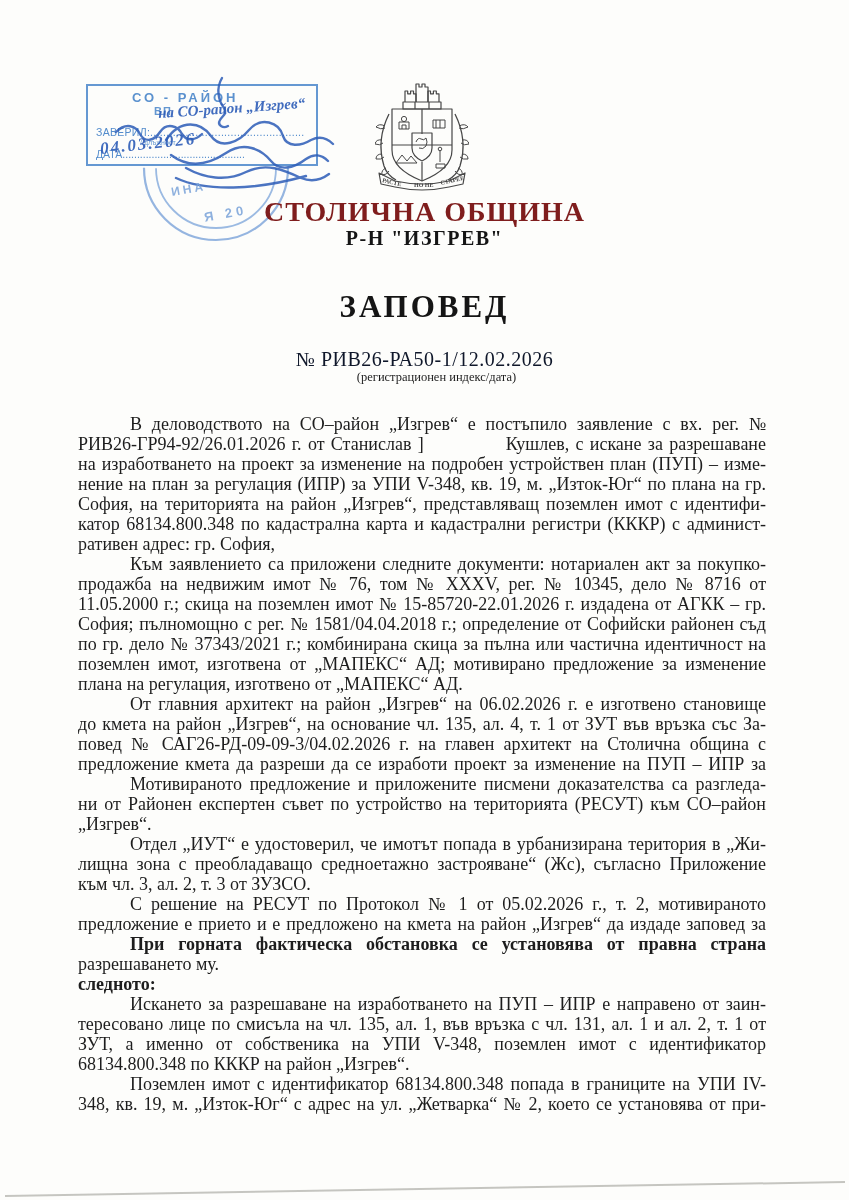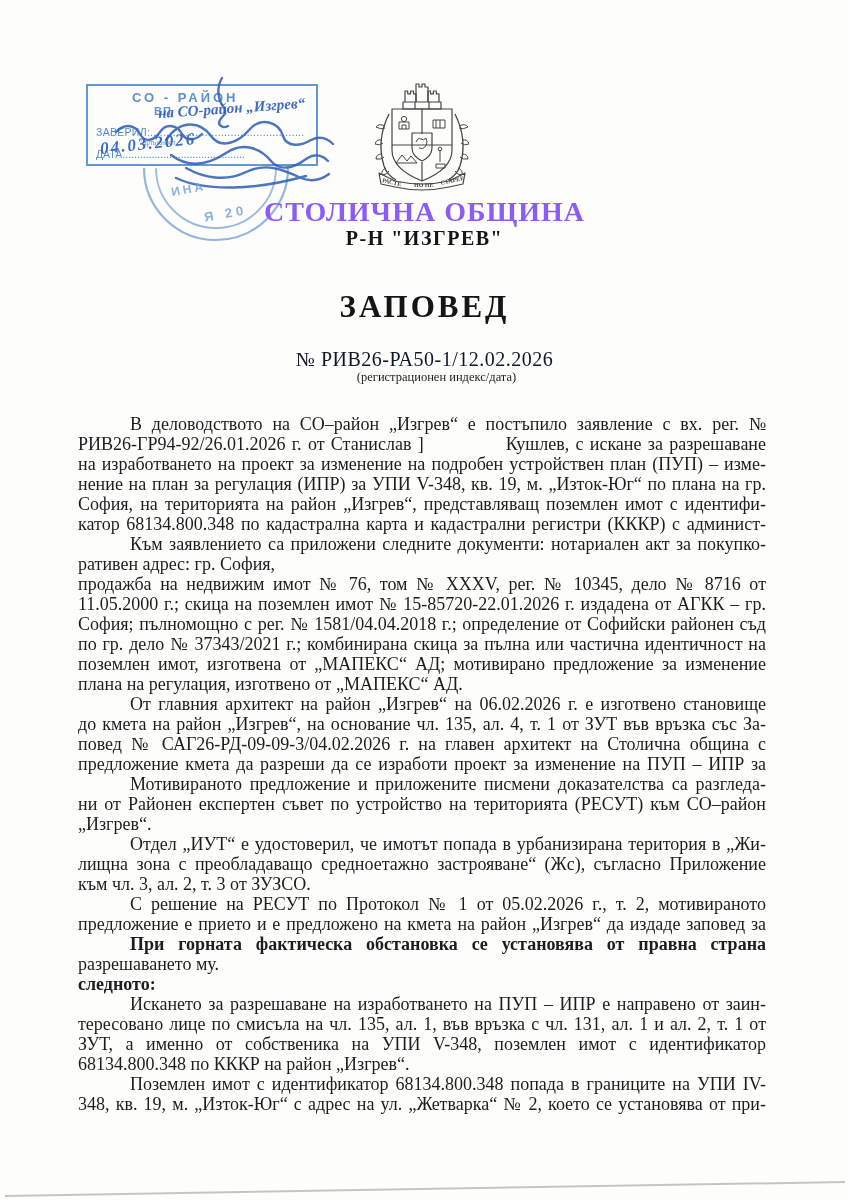--- a/index.html
+++ b/index.html
@@ -36,21 +36,21 @@
     position:absolute;color:#7aa3d9;font-family:"Liberation Sans", sans-serif;
     font-weight:bold;opacity:.85;
   }
   .frag1{left:155px;top:162px;font-size:12px;letter-spacing:3px;transform:rotate(-10deg);}
   .frag2{left:188px;top:186px;font-size:13px;letter-spacing:4px;transform:rotate(-10deg);}
 
   
   .emblem{position:absolute;left:375px;top:78px;}
   .org-name{
     position:absolute;left:0;top:196px;width:849px;text-align:center;
-    font-size:28px;font-weight:bold;letter-spacing:1px;color:#8b5cf6;
+    font-size:28px;font-weight:bold;letter-spacing:1px;color:#7f1d1d;
   }
   .district{
     position:absolute;left:0;top:227px;width:849px;text-align:center;
     font-size:20px;font-weight:bold;letter-spacing:1.5px;color:#151515;
   }
   .order-title{
     position:absolute;left:0;top:289px;width:849px;text-align:center;
     font-size:31px;font-weight:bold;letter-spacing:3px;color:#151515;
   }
   .order-number{
@@ -164,22 +164,22 @@
   <div class="order-number">№ РИВ26-РА50-1/12.02.2026</div>
   <div class="order-caption">(регистрационен индекс/дата)</div>
 
   <div class="doc-body">
       <div class="doc-line first">В деловодството на СО–район „Изгрев“ е постъпило заявление с вх. рег. №</div>
       <div class="doc-line">РИВ26-ГР94-92/26.01.2026 г. от Станислав ]&nbsp;&nbsp;&nbsp;&nbsp;&nbsp;&nbsp;&nbsp;&nbsp;&nbsp;&nbsp;&nbsp;&nbsp; Кушлев, с искане за разрешаване</div>
       <div class="doc-line">на изработването на проект за изменение на подробен устройствен план (ПУП) – изме-</div>
       <div class="doc-line">нение на план за регулация (ИПР) за УПИ V-348, кв. 19, м. „Изток-Юг“ по плана на гр.</div>
       <div class="doc-line">София, на територията на район „Изгрев“, представляващ поземлен имот с идентифи-</div>
       <div class="doc-line">катор 68134.800.348 по кадастрална карта и кадастрални регистри (КККР) с админист-</div>
+      <div class="doc-line para-end">ративен адрес: гр. София,</div>
       <div class="doc-line first">Към заявлението са приложени следните документи: нотариален акт за покупко-</div>
-      <div class="doc-line para-end">ративен адрес: гр. София,</div>
       <div class="doc-line">продажба на недвижим имот № 76, том № XXXV, рег. № 10345, дело № 8716 от</div>
       <div class="doc-line">11.05.2000 г.; скица на поземлен имот № 15-85720-22.01.2026 г. издадена от АГКК – гр.</div>
       <div class="doc-line">София; пълномощно с рег. № 1581/04.04.2018 г.; определение от Софийски районен съд</div>
       <div class="doc-line">по гр. дело № 37343/2021 г.; комбинирана скица за пълна или частична идентичност на</div>
       <div class="doc-line">поземлен имот, изготвена от „МАПЕКС“ АД; мотивирано предложение за изменение</div>
       <div class="doc-line para-end">плана на регулация, изготвено от „МАПЕКС“ АД.</div>
       <div class="doc-line first">От главния архитект на район „Изгрев“ на 06.02.2026 г. е изготвено становище</div>
       <div class="doc-line">до кмета на район „Изгрев“, на основание чл. 135, ал. 4, т. 1 от ЗУТ във връзка със За-</div>
       <div class="doc-line">повед № САГ26-РД-09-09-3/04.02.2026 г. на главен архитект на Столична община с</div>
       <div class="doc-line">предложение кмета да разреши да се изработи проект за изменение на ПУП – ИПР за</div>

